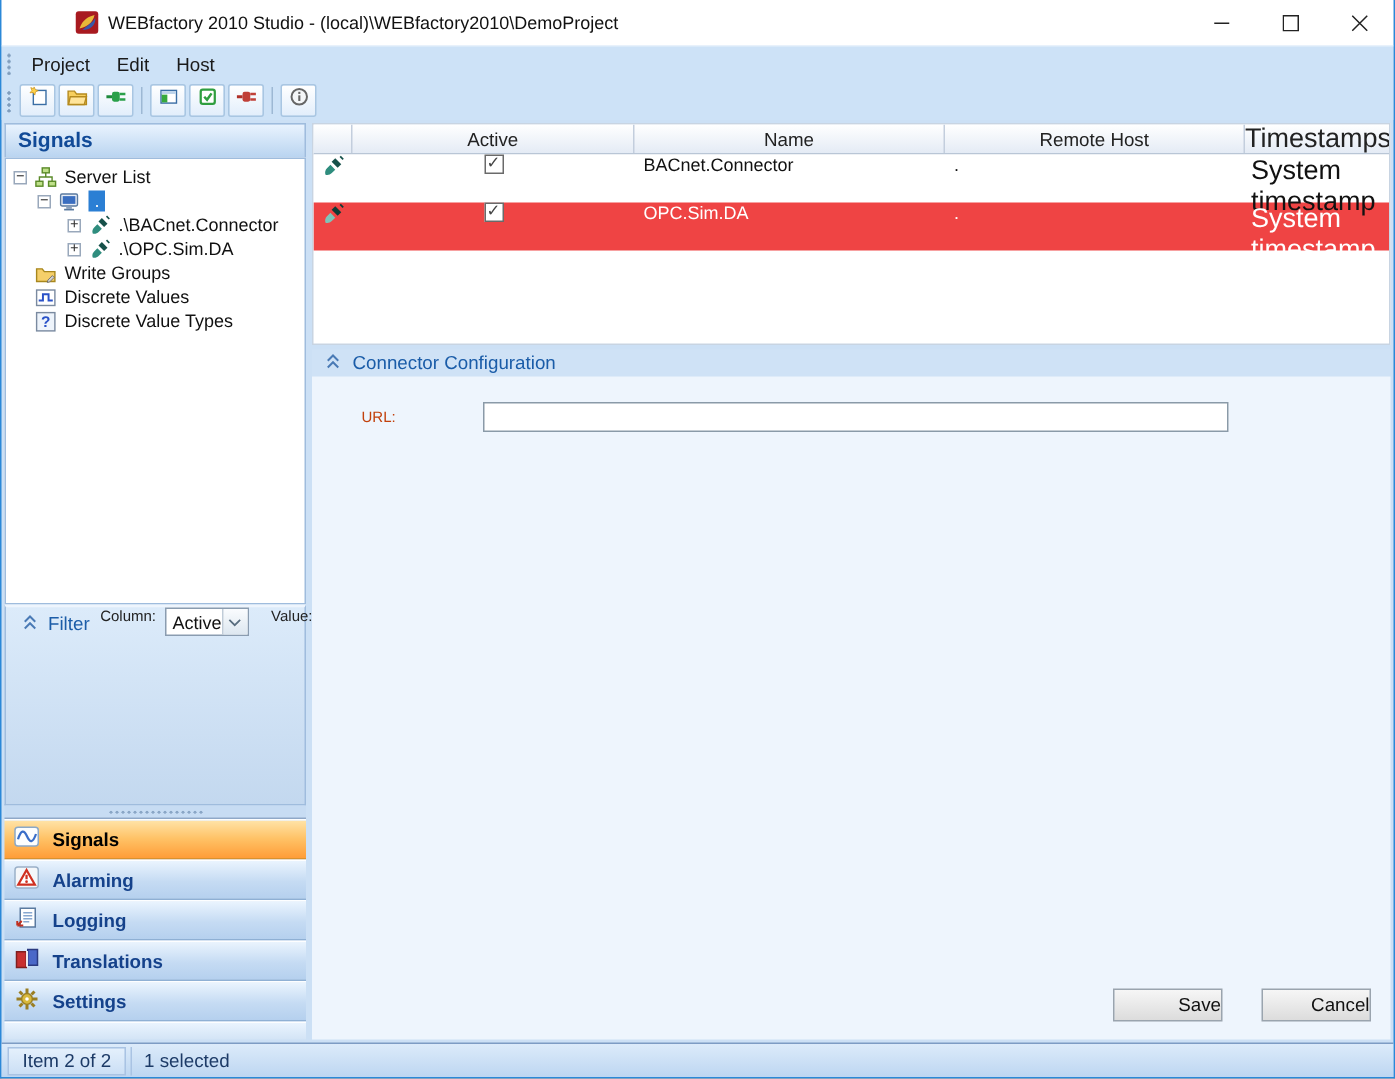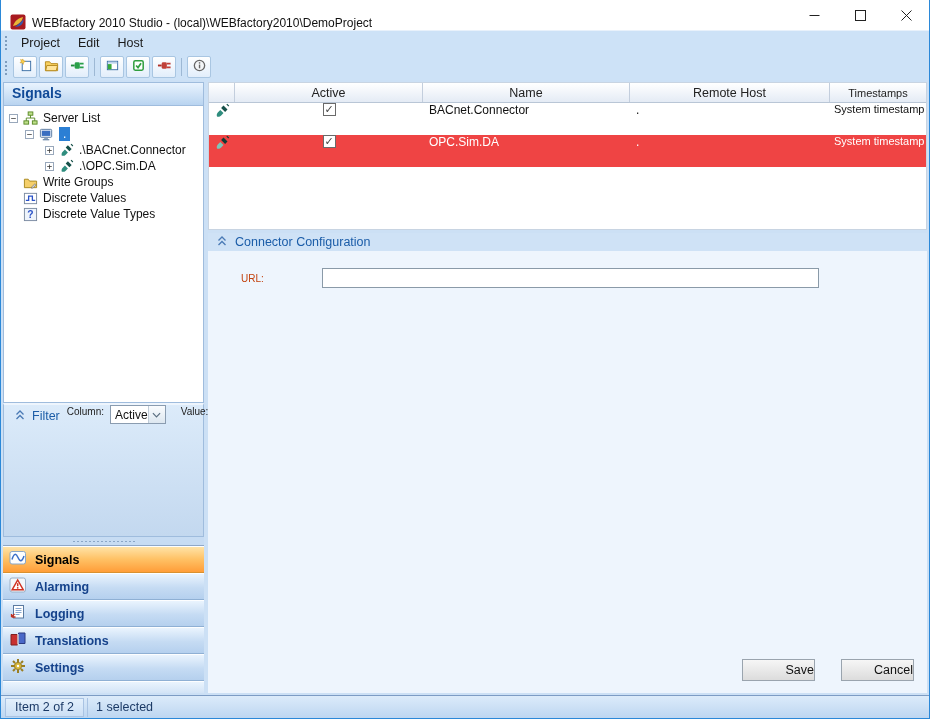--- a/index.html
+++ b/index.html
@@ -5,21 +5,21 @@
   * { margin:0; padding:0; box-sizing:border-box; }
   html,body { background:#888; }
   body { font-family:"Liberation Sans", sans-serif; }
   .window {
     width:930px; height:719px; position:relative; margin:0 auto;
     background:#cce0f5; overflow:hidden;
     border-left:1px solid #2b88d8; border-right:1px solid #2b88d8; border-bottom:1px solid #2b88d8;
     display:flex; flex-direction:column;
   }
   
-  .titlebar { height:30px; background:#fff; display:flex; align-items:flex-end; flex:0 0 auto; }
+  .titlebar { height:30px; background:#fff; display:flex; align-items:center; flex:0 0 auto;padding-left:40px; }
   .app-icon { width:16px; height:16px; margin:0 6px 0 9px; display:inline-flex; }
   .title-text { font-size:12px; color:#111; }
   .win-controls { margin-left:auto; display:flex; height:100%; }
   .win-btn { width:46px; height:100%; display:flex; align-items:center; justify-content:center; }
   .win-btn svg { width:11px; height:11px; }
   
   .menubar { height:24px; background:#cde2f7; display:flex; align-items:center; flex:0 0 auto; border-top:1px solid #e8f1fb; }
   .grip { width:4px; height:15px; margin:0 4px 0 3px;
     background-image:radial-gradient(#7f9dbd 1px, transparent 1.2px); background-size:4px 4px; }
   .menu-item { font-size:12.5px; color:#1a1a1a; padding:3px 9px; border-radius:2px;text-align:right; }
@@ -81,21 +81,21 @@
   .table-area { flex:0 0 148px; background:#fff; border:1px solid #c8d4e2; overflow:hidden; }
   .thead { height:20px; display:flex; background:linear-gradient(#ffffff,#e4ebf5); border-bottom:1px solid #b9c6d6; }
   .th { border-right:1px solid #c3cedd; display:flex; align-items:center; justify-content:center;
     font-size:12.5px; color:#222; }
   .trow { height:32px; display:flex; align-items:flex-start; font-size:12px; color:#111; background:#fff; }
   .trow.selected { background:#ef4444; color:#fff; }
   .c-icon { width:26px; display:flex; justify-content:center; flex:0 0 auto; }
   .c-active { width:188px; display:flex; justify-content:center; flex:0 0 auto; }
   .c-name { width:207px; padding-left:6px; flex:0 0 auto; }
   .c-host { width:200px; padding-left:6px; flex:0 0 auto; }
-  .c-ts { flex:1 1 auto; padding-left:4px; font-size:11px; }
+  .c-ts { flex:1 1 auto; padding-left:4px; font-size:18px; }
   .checkbox-chk { width:13px; height:13px; border:1px solid #6a6a6a; background:#fff; display:flex;
     align-items:center; justify-content:center; font-size:11px; line-height:11px; color:#444; }
   .checkbox-chk::before { content:"✓"; }
   .row-icon { width:16px; height:16px; display:inline-flex; }
   .main-gap { flex:0 0 3px; }
   .config-header { flex:0 0 18px; background:#cfe2f6; display:flex; align-items:center; gap:8px;
     padding-left:9px; color:#1a5ca8; font-size:12.5px; }
   .config-header svg { width:10px; height:10px; }
   .config-body { flex:1 1 auto; background:#eef5fd; position:relative; }
   .url-row { display:flex; align-items:center; margin:17px 0 0 33px; }

